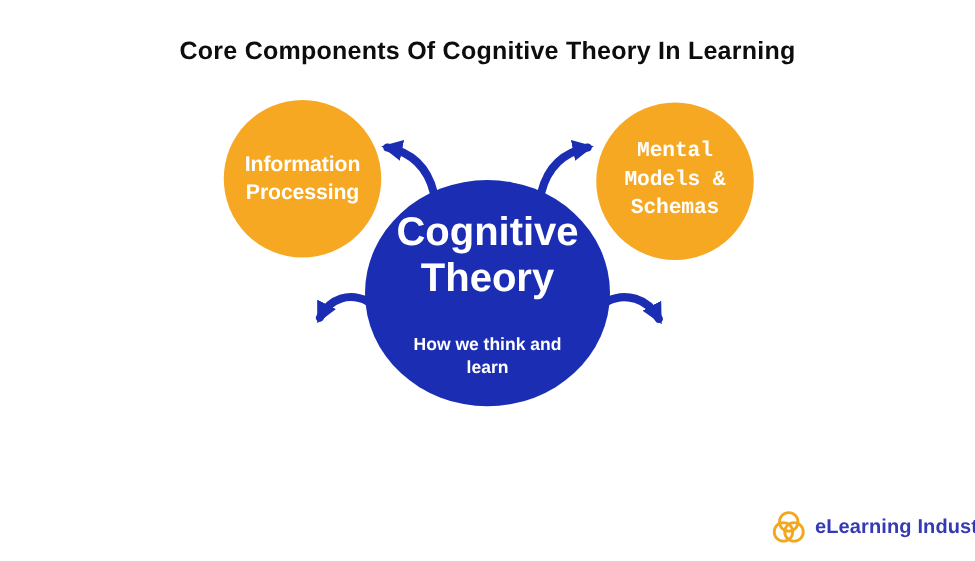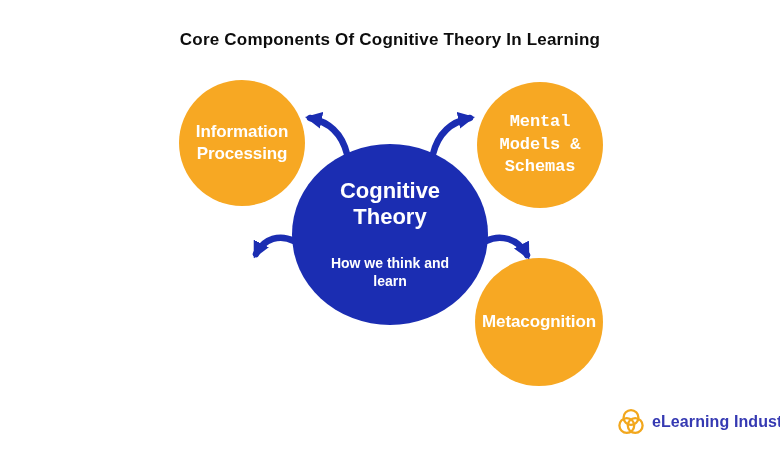--- a/index.html
+++ b/index.html
@@ -18,21 +18,21 @@
     position: relative;
     width: 780px;
     height: 449px;
     background: var(--bg);
   }
   .page-title {
     position: absolute;
     top: 30px; left: 0;
     width: 780px;
     text-align: center;
-    font-size: 17px;
+    font-size: 20px;
     font-weight: 800;
     letter-spacing: 0.2px;
     color: var(--title);
   }
   .circle {
     position: absolute;
     border-radius: 50%;
     display: flex;
     align-items: center;
     justify-content: center;
@@ -51,21 +51,21 @@
   .node-tr { left: 477px; top: 82px;  width: 126px; height: 126px; font-family: Liberation Mono, monospace; }
   .node-bl { left: 177px; top: 260px; width: 128px; height: 128px; }
   .node-br { left: 475px; top: 258px; width: 128px; height: 128px; }
   .node-center {
     left: 292px; top: 144px;
     width: 196px; height: 181px;
     background: var(--blue);
     flex-direction: column;
   }
   .center-title {
-    font-size: 22px;
+    font-size: 32px;
     font-weight: 800;
     line-height: 1.18;
     white-space: pre-line;
   }
   .center-subtitle {
     margin-top: 24px;
     font-size: 14px;
     font-weight: 700;
     line-height: 1.3;
     white-space: pre-line;
@@ -113,23 +113,20 @@
 Processing</span>
   </div>
 
   <div class="circle node node-tr">
     <span class="node-label">Mental
 Models &amp;
 Schemas</span>
   </div>
 
 
-  <div class="circle node node-br">
-    <span class="node-label">Metacognition</span>
-  </div>
 
   <div class="circle node-center">
     <div class="center-title">Cognitive
 Theory</div>
     <div class="center-subtitle">How we think and
 learn</div>
   </div>
 
   <svg class="arrows" viewBox="0 0 780 449" aria-hidden="true">
     <defs>

